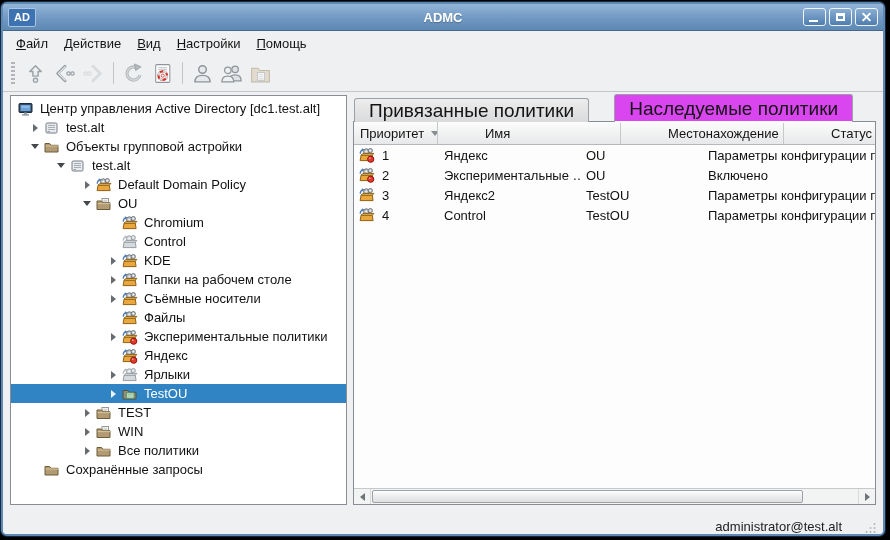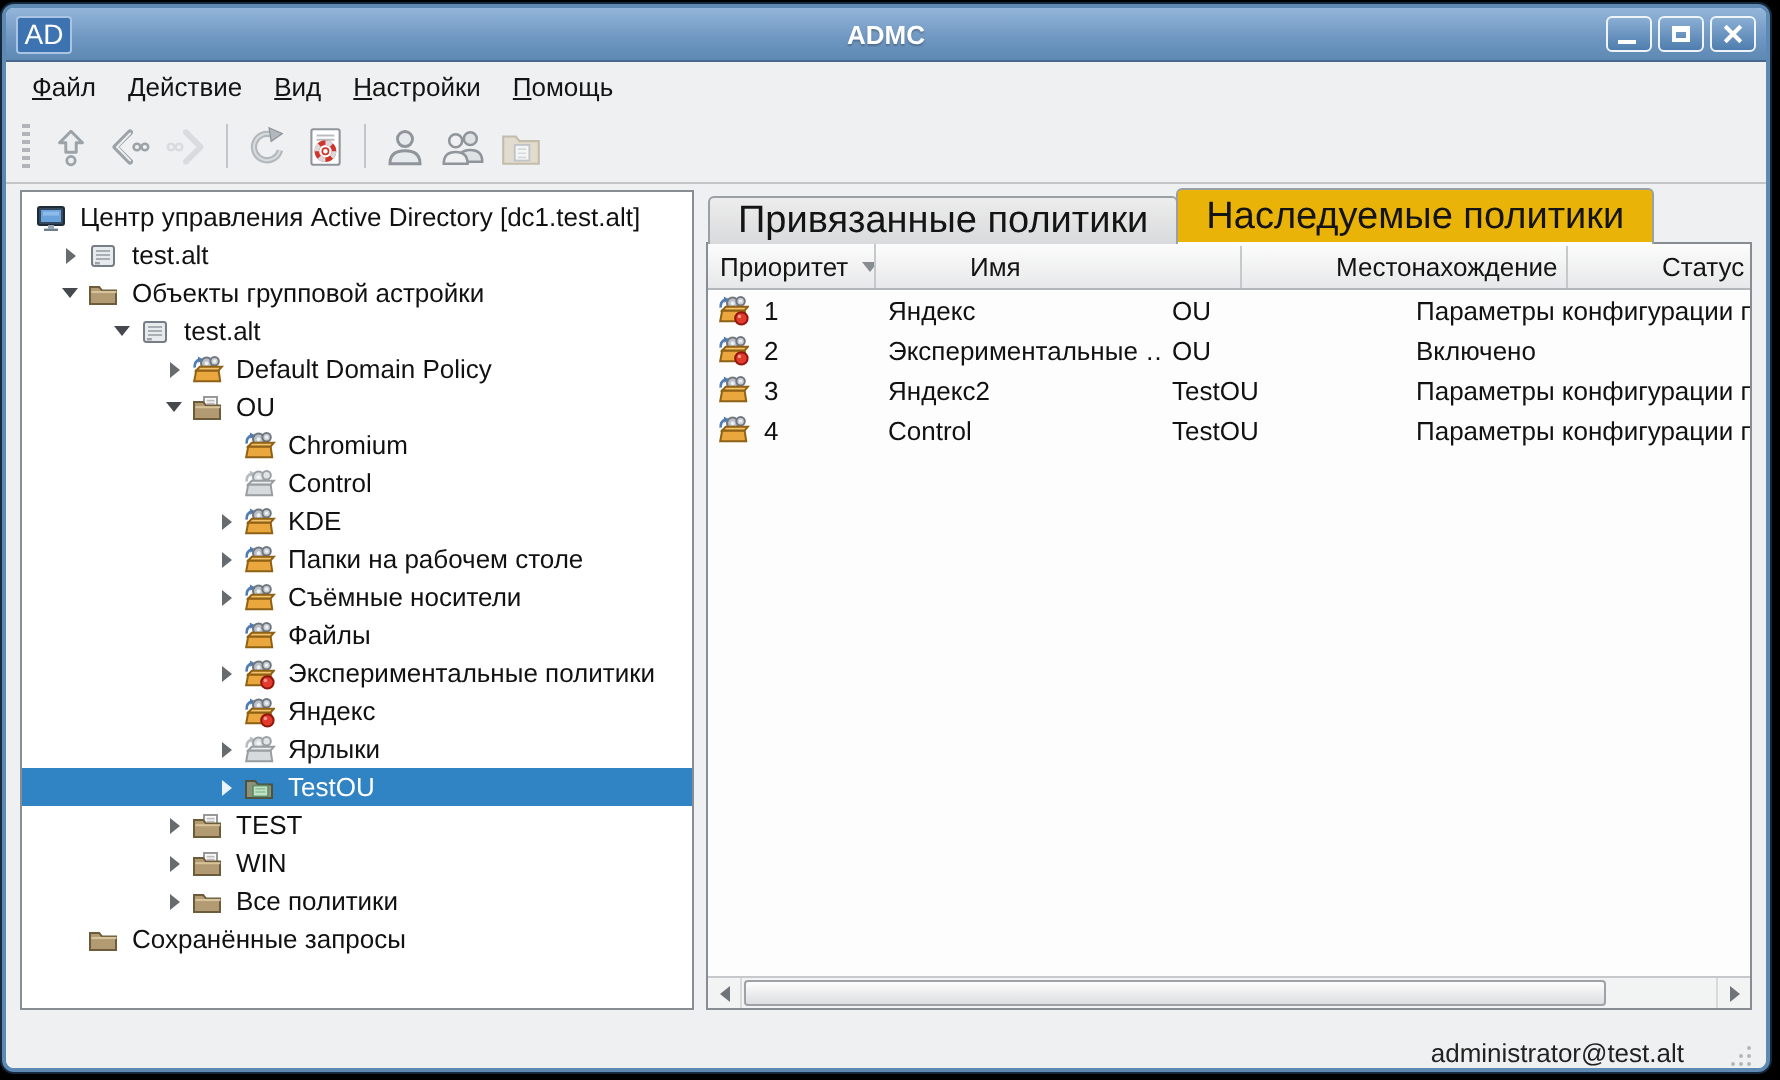--- a/index.html
+++ b/index.html
@@ -8,21 +8,21 @@
   :root{--sel:#3084c4;--tbtop:#93b5d9;--tbbot:#5d89b3;}
   .stage{position:relative;width:890px;height:540px;background:#000;}
   .window{position:absolute;left:1px;top:2px;width:884px;height:534px;background:#eff0f1;
           border:2px solid #5d89b3;border-radius:6px;overflow:hidden;box-sizing:border-box;
           box-shadow:0 0 0 1px #16283c;display:flex;flex-direction:column;}
   
   .titlebar{height:26px;flex:0 0 26px;display:flex;align-items:center;position:relative;
             background:linear-gradient(var(--tbtop),#6e96c0 60%,var(--tbbot));
             border-bottom:1px solid #47688c;}
   .app-badge{width:26px;height:17px;margin-left:5px;background:#3e73b2;border:1px solid #a9c5e3;
-             border-radius:2px;color:#fff;font-weight:normal;font-size:14px;display:flex;
+             border-radius:2px;color:#fff;font-weight:bold;font-size:11px;display:flex;
              align-items:center;justify-content:center;z-index:1;}
   .title{position:absolute;left:0;right:0;text-align:center;color:#fff;font-weight:bold;
          font-size:13px;text-shadow:0 1px 1px rgba(0,0,0,.25);pointer-events:none;}
   .winbtns{margin-left:auto;display:flex;gap:3px;margin-right:5px;z-index:1;}
   .wbtn{width:21px;height:16px;border:1px solid #eef4fa;border-radius:3px;position:relative;
         background:linear-gradient(#8aaed3,#4e7dae);display:flex;align-items:center;justify-content:center;}
   .g-min{position:absolute;left:5px;bottom:3px;width:9px;height:2px;background:#fff;}
   .g-max{width:9px;height:8px;border:2px solid #fff;border-top-width:3px;box-sizing:border-box;}
   .g-x1,.g-x2{position:absolute;left:5px;top:7px;width:11px;height:2px;background:#fff;}
   .g-x1{transform:rotate(45deg);} .g-x2{transform:rotate(-45deg);}
@@ -53,21 +53,21 @@
   .exp.expanded::before{content:'';width:0;height:0;border-top:5px solid #45494d;
       border-left:4px solid transparent;border-right:4px solid transparent;}
   .trow.sel .exp.collapsed::before{border-left-color:#eaf3fa;}
   .ticon{width:17px;height:16px;margin-right:6px;flex:0 0 17px;}
   .tlabel{padding-right:6px;}
   
   .tabbar{height:27px;flex:0 0 27px;display:flex;align-items:flex-end;padding-left:1px;position:relative;z-index:2;}
   .tab{height:23px;line-height:23px;padding:0 14px;font-size:19px;color:#141414;
        background:linear-gradient(#ededee,#d9dadb);border:1px solid #9aa0a5;border-bottom:none;
        border-radius:3px 3px 0 0;margin-right:-1px;}
-  .tab.active{height:27px;line-height:27px;background:#eab308;position:relative;}
+  .tab.active{height:27px;line-height:27px;background:#d946ef;position:relative;margin-left:26px;}
   .tab.active::after{content:'';position:absolute;left:0;right:0;bottom:-1px;height:2px;background:#fdfdfd;}
   
   .table-frame{flex:1;border:1px solid #878d93;background:#fdfdfd;margin-top:-1px;display:flex;
                flex-direction:column;min-height:0;position:relative;z-index:1;}
   .thead{display:flex;height:22px;flex:0 0 22px;background:linear-gradient(#fcfcfc,#e7e8e9);
          border-bottom:1px solid #b4b8bc;gap:41px;}
   .th{display:flex;align-items:center;padding:0 6px;font-size:13px;color:#141414;
       border-right:1px solid #c6c9cc;box-sizing:border-box;white-space:nowrap;overflow:hidden;}
   .c-prio{width:84px;flex:0 0 84px;} .c-name{width:142px;flex:0 0 142px;}
   .c-loc{width:122px;flex:0 0 122px;} .c-status{flex:1 1 auto;border-right:none;min-width:0;}

